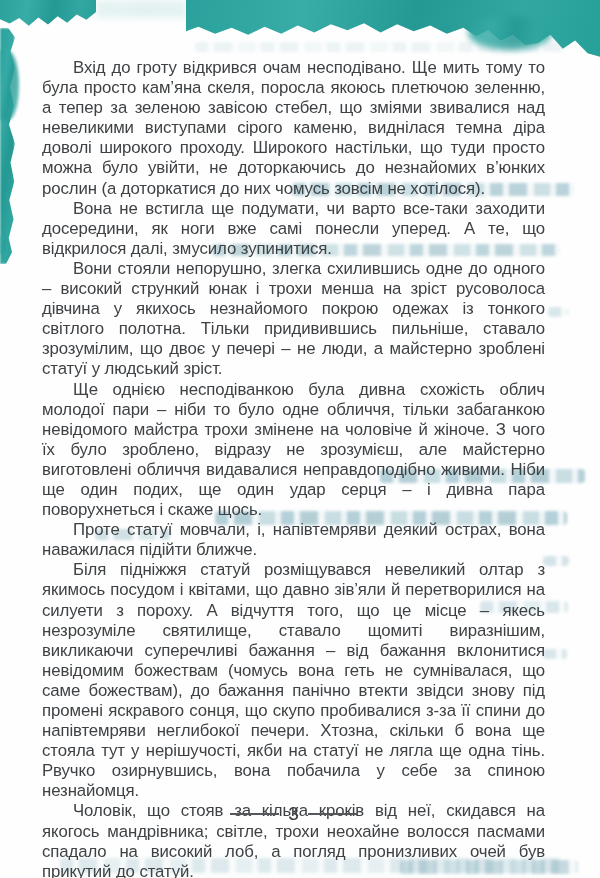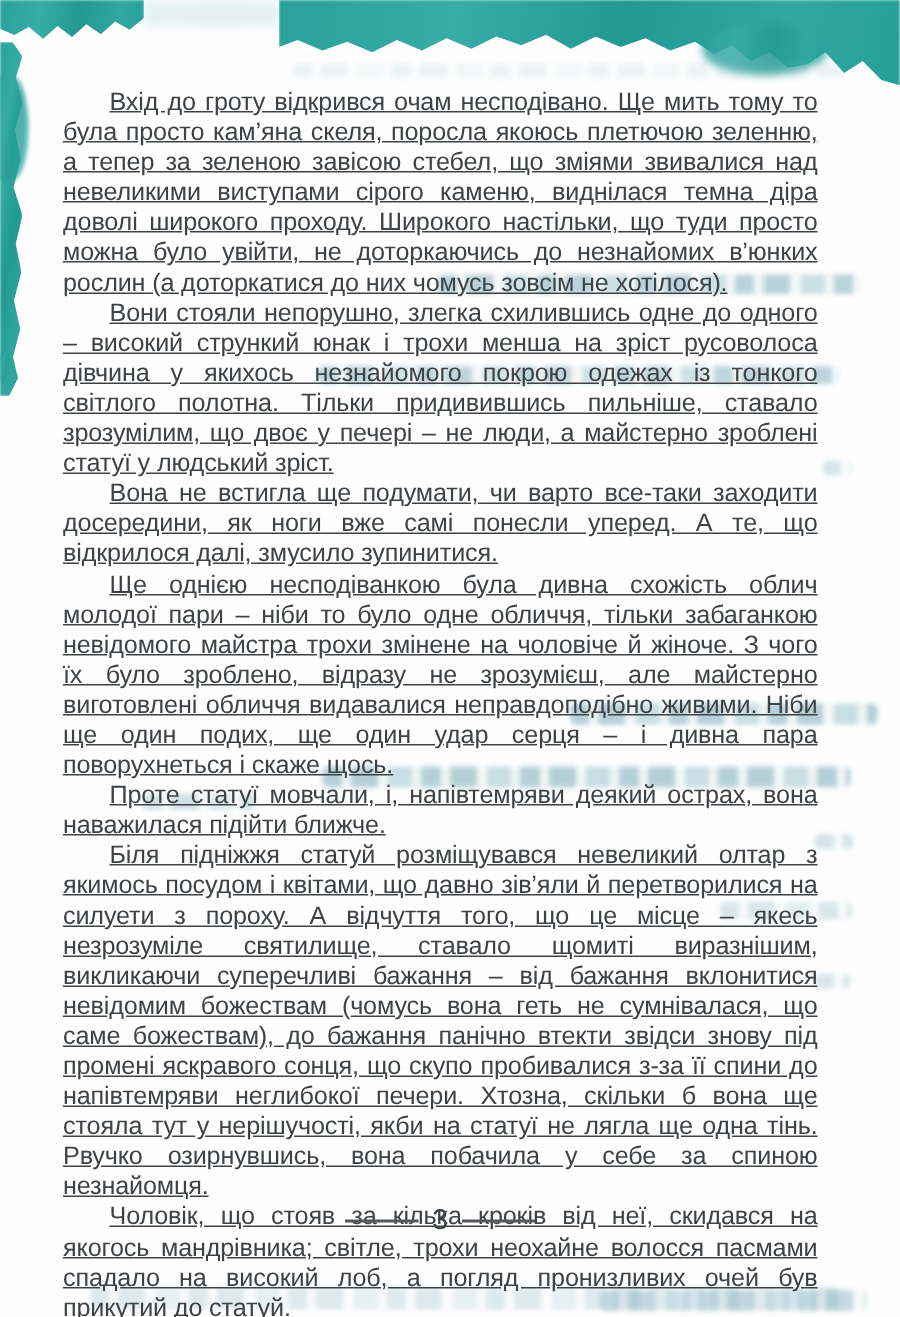--- a/index.html
+++ b/index.html
@@ -21,21 +21,20 @@
     width: 503px;
     color: #3e4245;
     font-size: 16.8px;
     line-height: 20.1px;
     text-align: justify;
     letter-spacing: -0.1px;
   }
   .text-block p {
     margin: 0;
     text-indent: 31px;
-    text-decoration: underline;
   }
   
   .footer {
     position: absolute;
     left: 42px; top: 801px;
     width: 503px; height: 26px;
     display: flex;
     align-items: center;
     justify-content: center;
     color: #3c4043;
@@ -128,22 +127,22 @@
   <div class="ghost" style="left:215px; top:511px; width:352px; height:14px; opacity:.80;"></div>
   <div class="ghost" style="left:95px;  top:529px; width:75px;  height:11px; opacity:.50;"></div>
   <div class="ghost" style="left:543px; top:556px; width:26px;  height:10px; opacity:.45;"></div>
   <div class="ghost" style="left:480px; top:601px; width:88px;  height:12px; opacity:.40;"></div>
   <div class="ghost" style="left:543px; top:649px; width:24px;  height:10px; opacity:.40;"></div>
   <div class="ghost" style="left:60px;  top:858px; width:505px; height:15px; opacity:.35;"></div>
   <div class="ghost" style="left:400px; top:860px; width:178px; height:14px; opacity:.60;"></div>
 
   <main class="text-block">
     <p>Вхід до гроту відкрився очам несподівано. Ще мить тому то була просто кам’яна скеля, поросла якоюсь плетючою зеленню, а тепер за зеленою завісою стебел, що зміями звивалися над невеликими виступами сірого каменю, виднілася темна діра доволі широкого проходу. Широкого настільки, що туди просто можна було увійти, не доторкаючись до незнайомих в’юнких рослин (а доторкатися до них чомусь зовсім не хотілося).</p>
+    <p>Вона не встигла ще подумати, чи варто все-таки заходити досередини, як ноги вже самі понесли уперед. А те, що відкрилося далі, змусило зупинитися.</p>
     <p>Вони стояли непорушно, злегка схилившись одне до одного – високий стрункий юнак і трохи менша на зріст русоволоса дівчина у якихось незнайомого покрою одежах із тонкого світлого полотна. Тільки придивившись пильніше, ставало зрозумілим, що двоє у печері – не люди, а майстерно зроблені статуї у людський зріст.</p>
-    <p>Вона не встигла ще подумати, чи варто все-таки заходити досередини, як ноги вже самі понесли уперед. А те, що відкрилося далі, змусило зупинитися.</p>
     <p>Ще однією несподіванкою була дивна схожість облич молодої пари – ніби то було одне обличчя, тільки забаганкою невідомого майстра трохи змінене на чоловіче й жіноче. З чого їх було зроблено, відразу не зрозумієш, але майстерно виготовлені обличчя видавалися неправдоподібно живими. Ніби ще один подих, ще один удар серця – і дивна пара поворухнеться і скаже щось.</p>
     <p>Проте статуї мовчали, і, напівтемряви деякий острах, вона наважилася підійти ближче.</p>
     <p>Біля підніжжя статуй розміщувався невеликий олтар з якимось посудом і квітами, що давно зів’яли й перетворилися на силуети з пороху. А відчуття того, що це місце – якесь незрозуміле святилище, ставало щомиті виразнішим, викликаючи суперечливі бажання – від бажання вклонитися невідомим божествам (чомусь вона геть не сумнівалася, що саме божествам), до бажання панічно втекти звідси знову під промені яскравого сонця, що скупо пробивалися з-за її спини до напівтемряви неглибокої печери. Хтозна, скільки б вона ще стояла тут у нерішучості, якби на статуї не лягла ще одна тінь. Рвучко озирнувшись, вона побачила у себе за спиною незнайомця.</p>
     <p>Чоловік, що стояв за кілька кроків від неї, скидався на якогось мандрівника; світле, трохи неохайне волосся пасмами спадало на високий лоб, а погляд пронизливих очей був прикутий до статуй.</p>
   </main>
 
   <footer class="footer">
     <span class="rule"></span>
     <span class="num">3</span>
     <span class="rule"></span>

